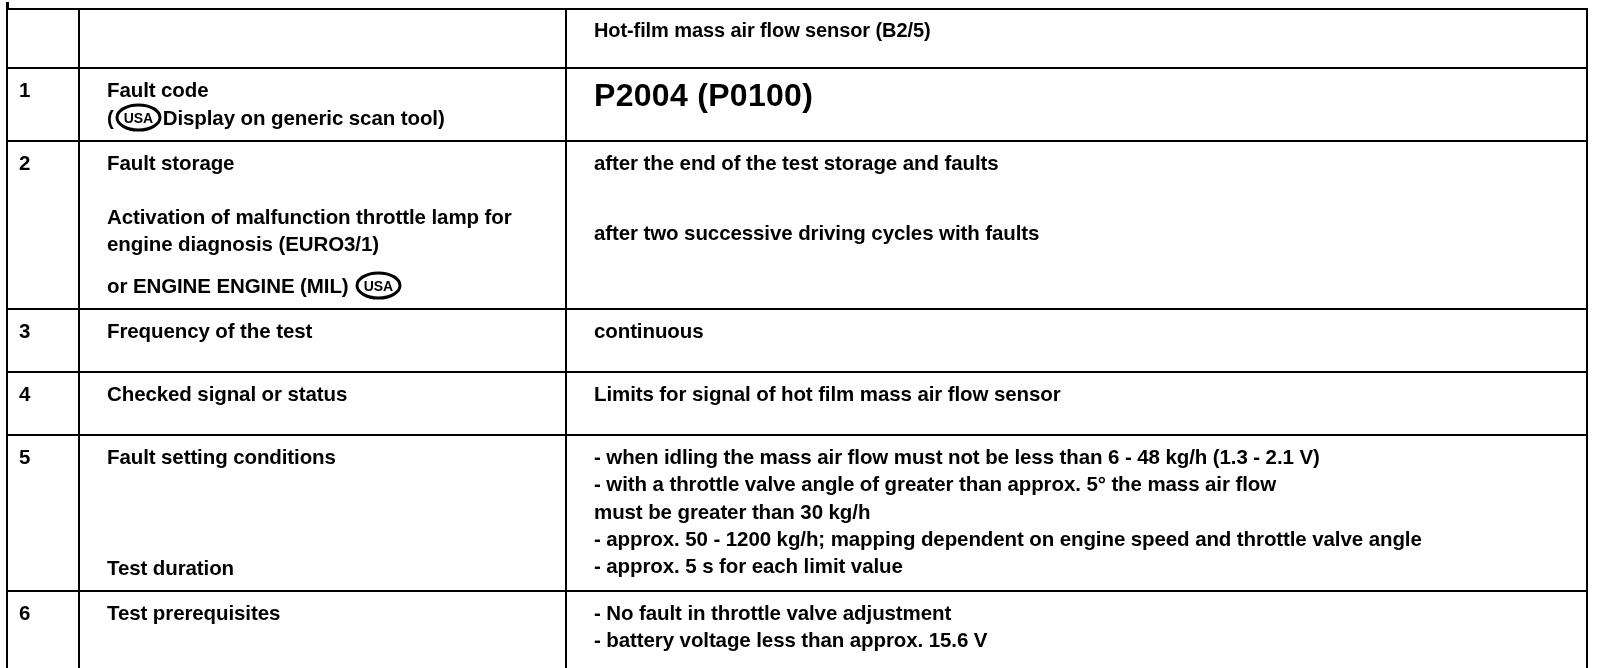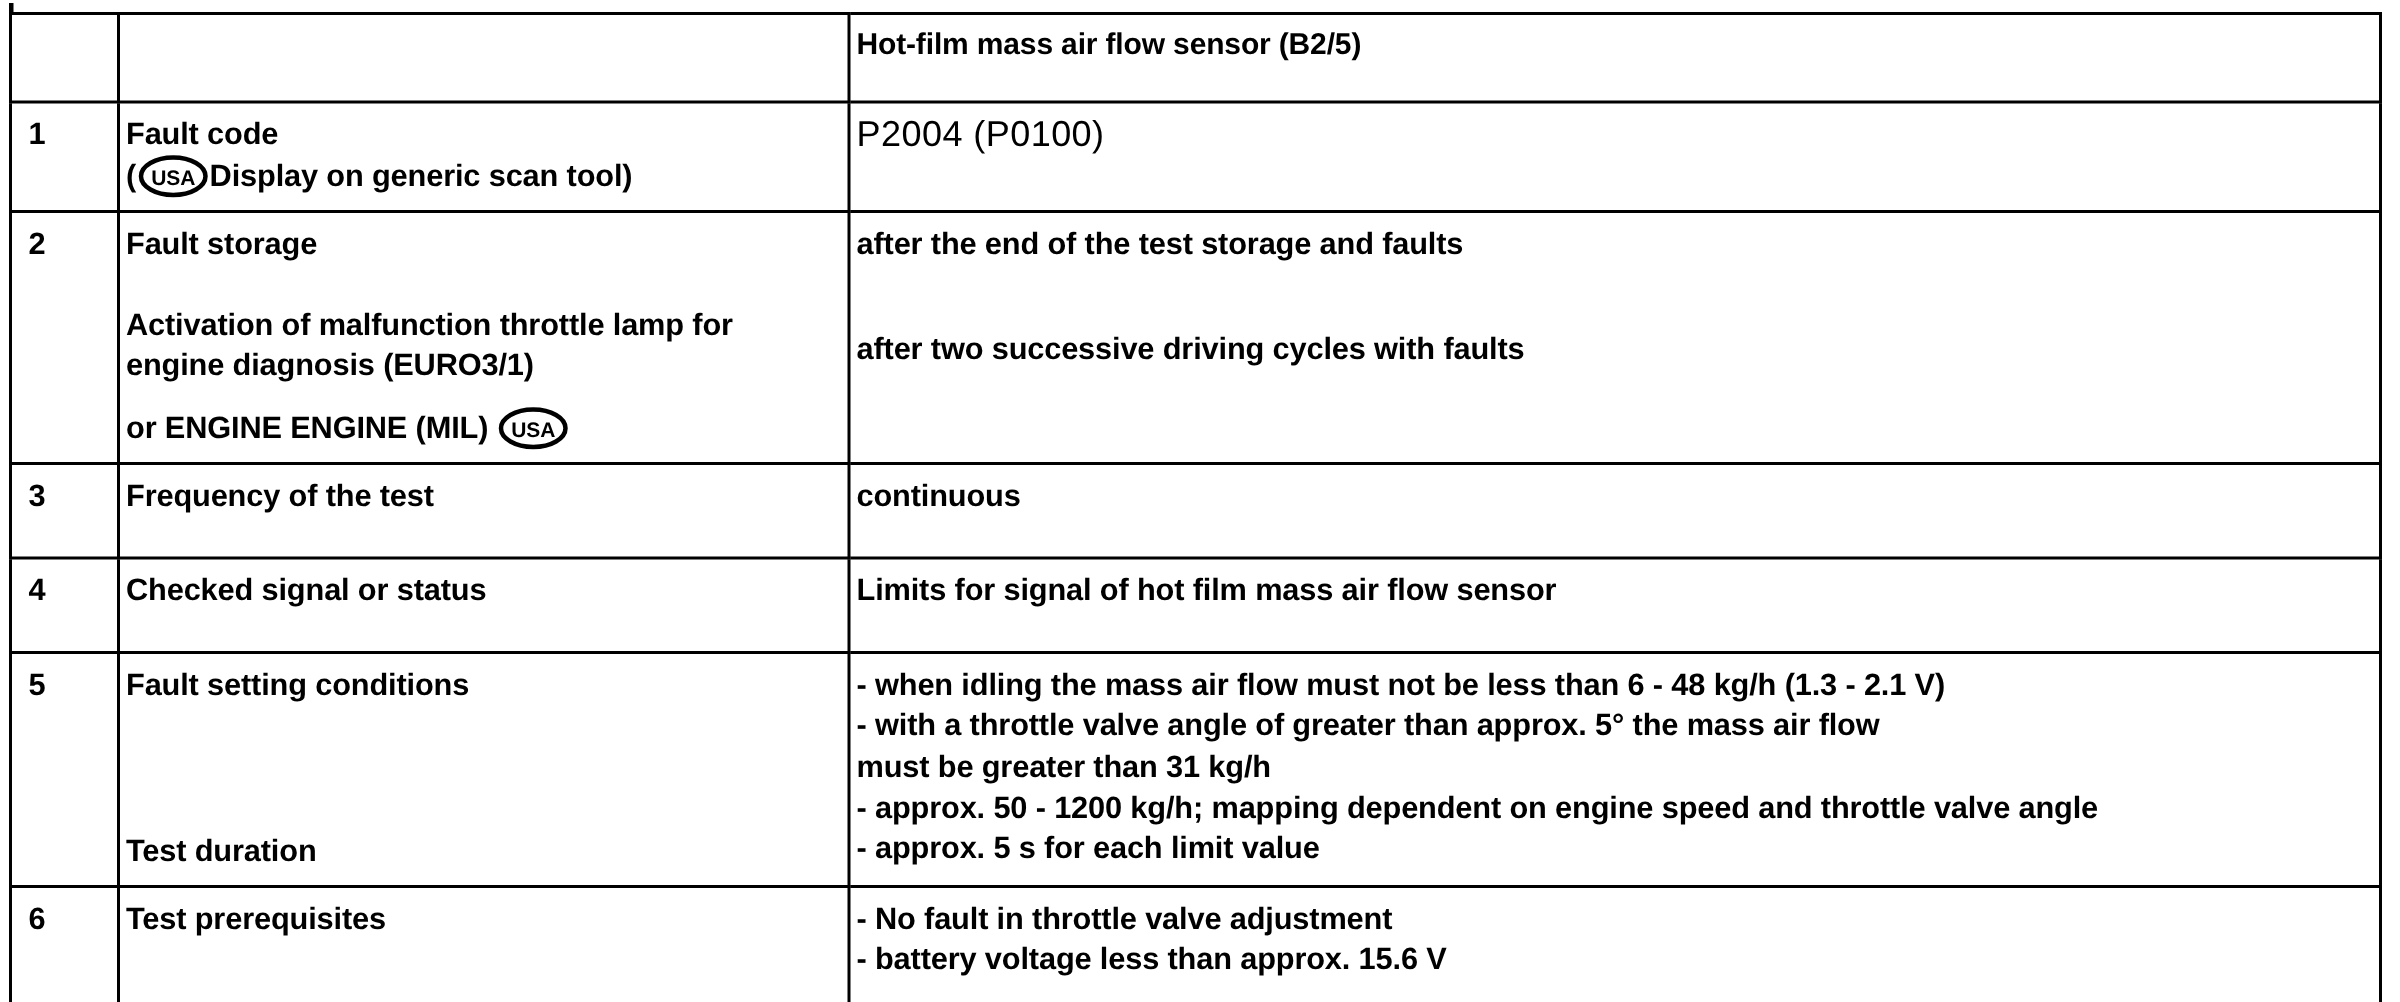--- a/index.html
+++ b/index.html
@@ -46,21 +46,21 @@
     vertical-align: top;
     padding: 0;
     background: #fff;
   }
 
   col.c-num   { width: 72px; }
   col.c-label { width: 487px; }
   col.c-val   { width: 1021px; }
 
   .cell {
-    padding: 7px 10px 8px 4px;
+    padding: 7px 10px 8px 27px;
     font-size: 20.5px;
     font-weight: bold;
     line-height: 1.33;
     letter-spacing: -0.1px;
     -webkit-font-smoothing: none;
   }
   .cell.num {
     padding-left: 11px;
     padding-right: 4px;
   }
@@ -69,22 +69,22 @@
   .row-header .hdr-spacer { height: 42px; }
 
   .line { white-space: nowrap; }
 
   .gap-sm { height: 14px; }
   .gap-md { height: 26px; }
   .gap-lg { height: 42px; }
   .gap-xl { height: 58px; }
 
   .code-big {
-    font-size: 24px;
-    font-weight: normal;
+    font-size: 32px;
+    font-weight: bold;
     letter-spacing: 0.3px;
     line-height: 1.2;
   }
 
   .cell-h1 { height: 46px; }
   .cell-h2 { height: 94px; }
 
   
   .usa-badge {
     display: inline-block;
@@ -221,21 +221,21 @@
             <div class="line">Fault setting conditions</div>
             <div class="gap-xl"></div>
             <div class="gap-md"></div>
             <div class="line">Test duration</div>
           </div>
         </td>
         <td>
           <div class="cell">
             <div class="line">- when idling the mass air flow must not be less than 6 - 48 kg/h (1.3 - 2.1 V)</div>
             <div class="line">- with a throttle valve angle of greater than approx. 5° the mass air flow</div>
-            <div class="line">must be greater than 31 kg/h</div>
+            <div class="line">must be greater than 30 kg/h</div>
             <div class="line">- approx. 50 - 1200 kg/h; mapping dependent on engine speed and throttle valve angle</div>
             <div class="line">- approx. 5 s for each limit value</div>
           </div>
         </td>
       </tr>
 
       <tr>
         <td>
           <div class="cell num cell-h2">6</div>
         </td>

